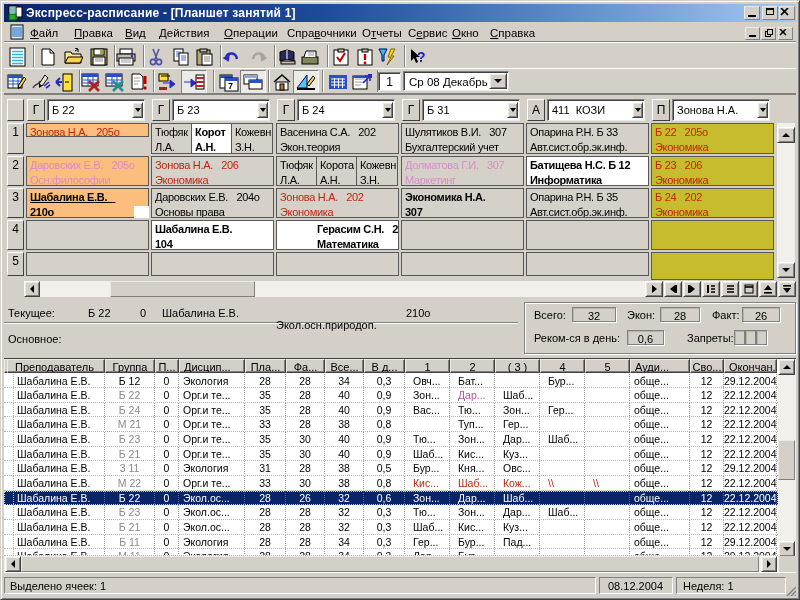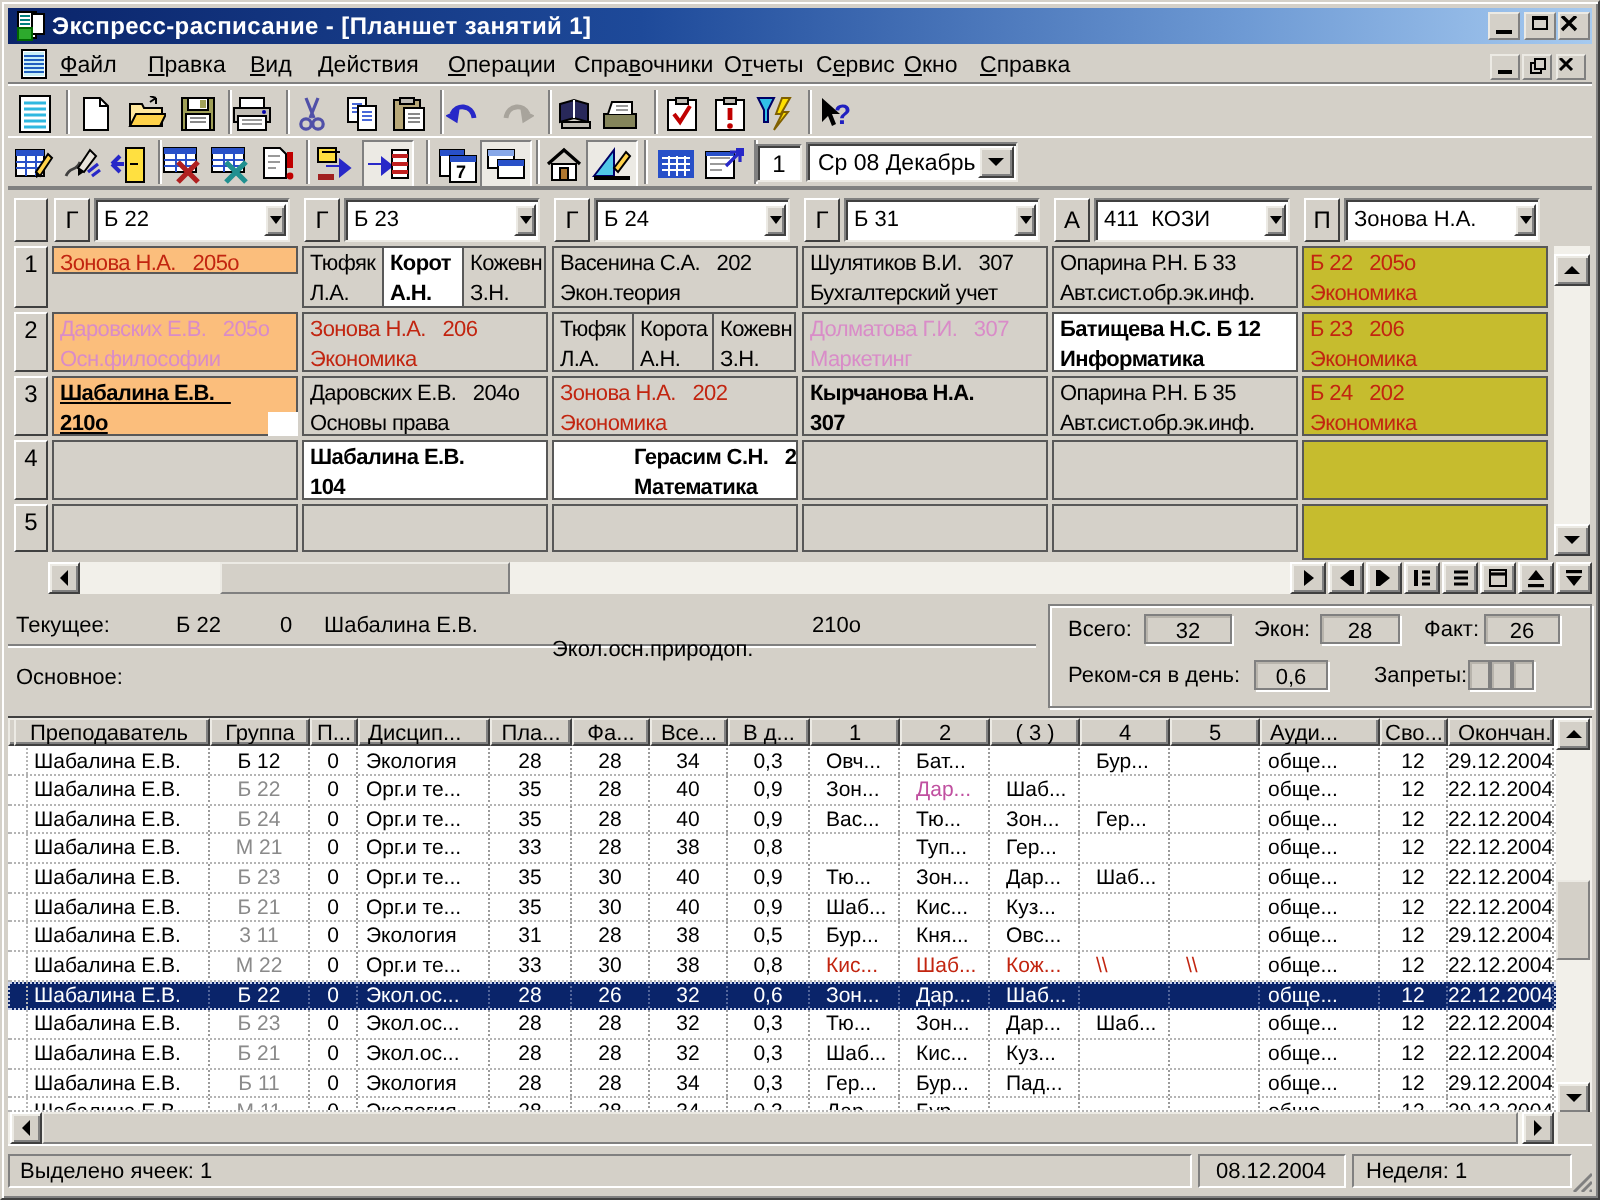--- a/index.html
+++ b/index.html
@@ -361,21 +361,21 @@
 <div class="a cell gray" style="left:151px;top:252px;width:123px;height:24px;"><br></div>
 <div class="a cell gray" style="left:276px;top:123px;width:123px;height:31px;">Васенина С.А.&nbsp;&nbsp;&nbsp;202<br>Экон.теория</div>
 <div class="a cell gray" style="left:276px;top:156px;width:41px;height:30px;">Тюфяк<br>Л.А.</div>
 <div class="a cell gray" style="left:316px;top:156px;width:41px;height:30px;">Корота<br>А.Н.</div>
 <div class="a cell gray" style="left:356px;top:156px;width:42px;height:30px;">Кожевн<br>З.Н.</div>
 <div class="a cell gray red" style="left:276px;top:188px;width:123px;height:30px;">Зонова Н.А.&nbsp;&nbsp;&nbsp;202<br>Экономика</div>
 <div class="a cell white" style="left:276px;top:220px;width:123px;height:30px;padding-left:40px;"><b>Герасим С.Н.&nbsp;&nbsp;&nbsp;202</b><br><b>Математика</b></div>
 <div class="a cell gray" style="left:276px;top:252px;width:123px;height:24px;"><br></div>
 <div class="a cell gray" style="left:401px;top:123px;width:123px;height:31px;">Шулятиков В.И.&nbsp;&nbsp;&nbsp;307<br>Бухгалтерский учет</div>
 <div class="a cell gray pink" style="left:401px;top:156px;width:123px;height:30px;">Долматова Г.И.&nbsp;&nbsp;&nbsp;307<br>Маркетинг</div>
-<div class="a cell gray" style="left:401px;top:188px;width:123px;height:30px;"><b>Кырчанова Н.А.</b><br><b>307</b></div>
+<div class="a cell gray" style="left:401px;top:188px;width:123px;height:30px;"><b>Экономика Н.А.</b><br><b>307</b></div>
 <div class="a cell gray" style="left:401px;top:220px;width:123px;height:30px;"><br></div>
 <div class="a cell gray" style="left:401px;top:252px;width:123px;height:24px;"><br></div>
 <div class="a cell gray" style="left:526px;top:123px;width:123px;height:31px;">Опарина Р.Н. Б 33<br>Авт.сист.обр.эк.инф.</div>
 <div class="a cell white" style="left:526px;top:156px;width:123px;height:30px;"><b>Батищева Н.С. Б 12</b><br><b>Информатика</b></div>
 <div class="a cell gray" style="left:526px;top:188px;width:123px;height:30px;">Опарина Р.Н. Б 35<br>Авт.сист.обр.эк.инф.</div>
 <div class="a cell gray" style="left:526px;top:220px;width:123px;height:30px;"><br></div>
 <div class="a cell gray" style="left:526px;top:252px;width:123px;height:24px;"><br></div>
 <div class="a cell olive red" style="left:651px;top:123px;width:123px;height:31px;">Б 22&nbsp;&nbsp;&nbsp;205о<br>Экономика</div>
 <div class="a cell olive red" style="left:651px;top:156px;width:123px;height:30px;">Б 23&nbsp;&nbsp;&nbsp;206<br>Экономика</div>
 <div class="a cell olive red" style="left:651px;top:188px;width:123px;height:30px;">Б 24&nbsp;&nbsp;&nbsp;202<br>Экономика</div>

